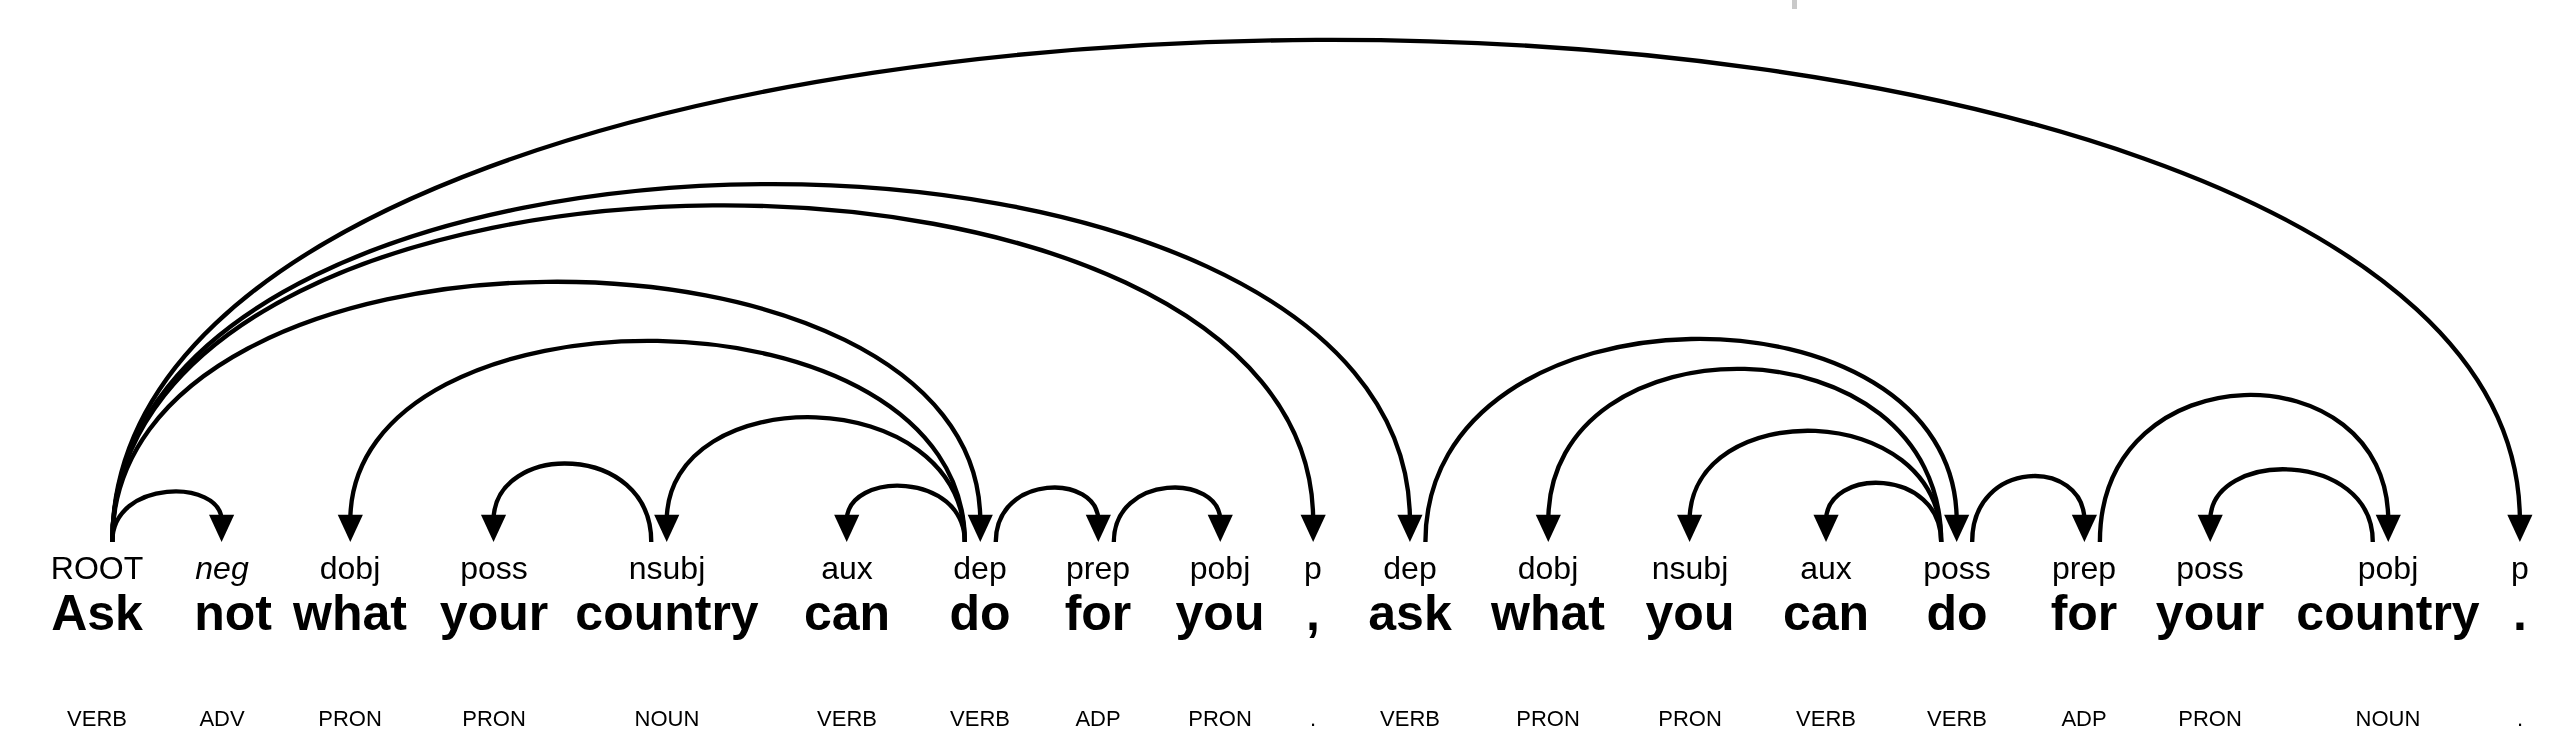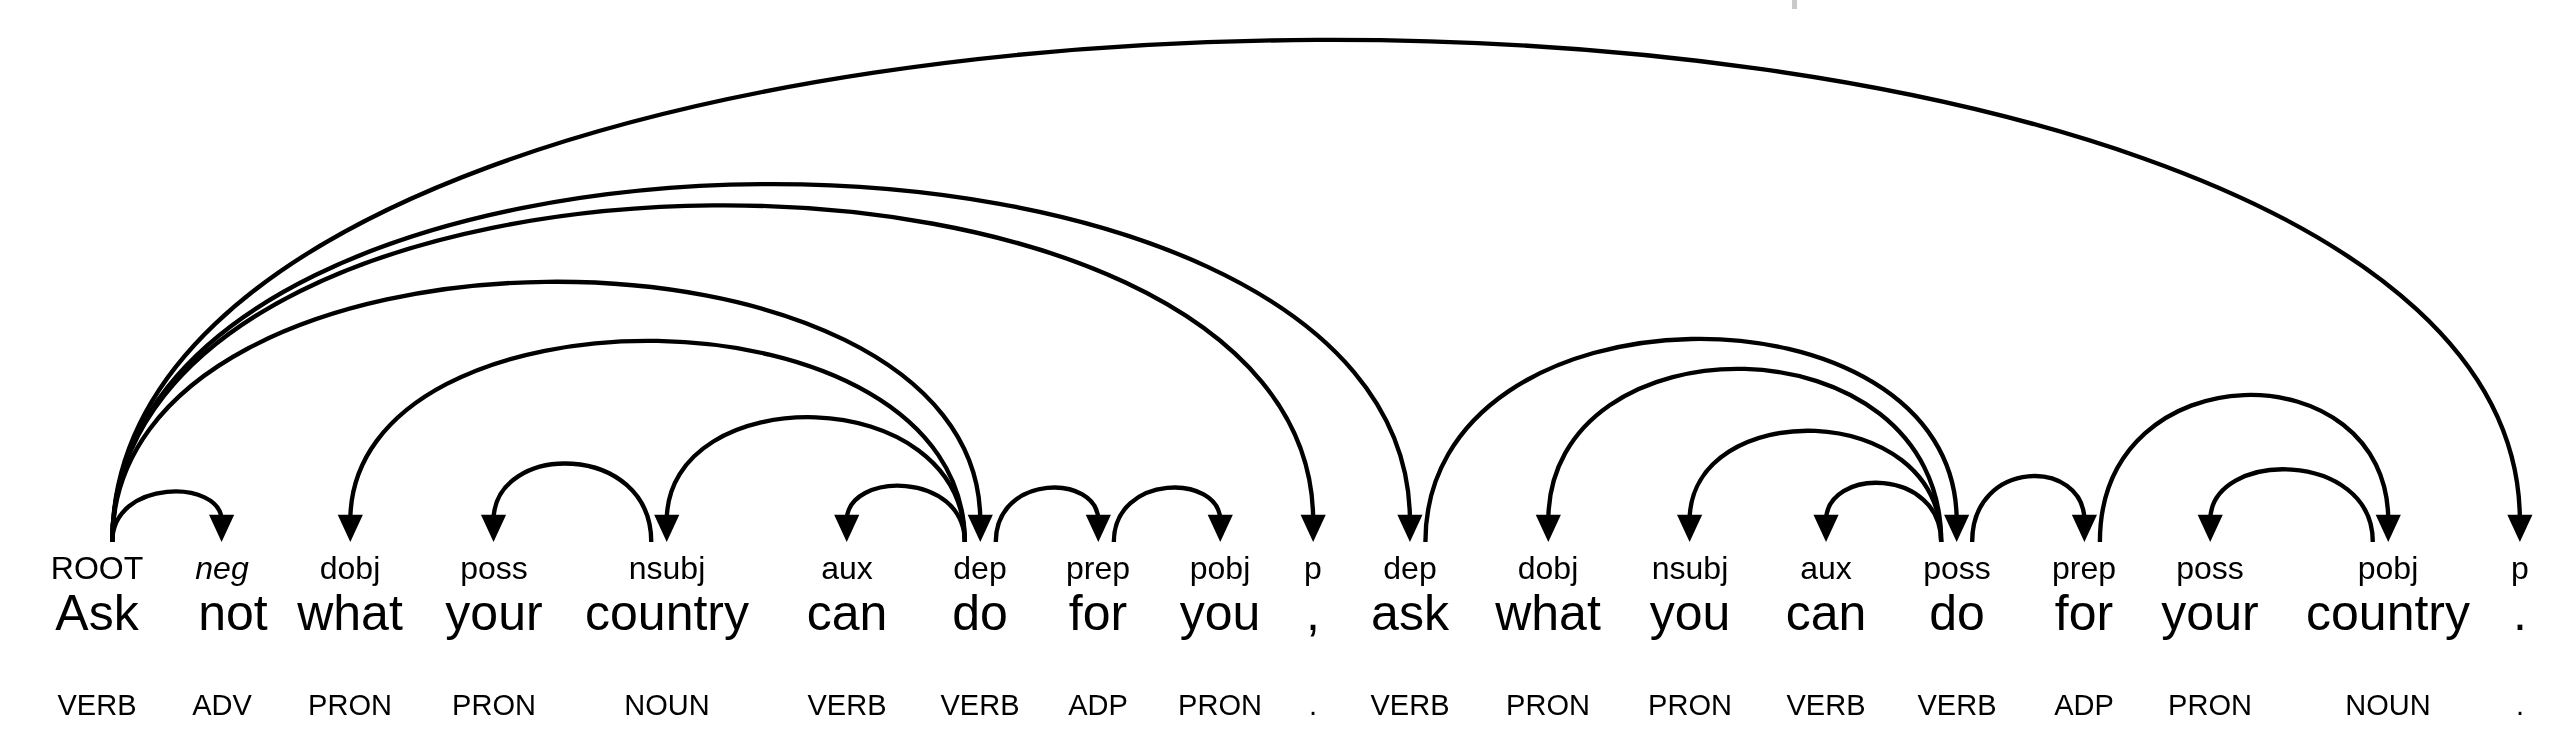--- a/index.html
+++ b/index.html
@@ -30,25 +30,25 @@
     line-height: 1;
     user-select: none;
   }
   .token-label {
     top: 552px;
     font-size: 32px;
   }
   .token-word {
     top: 588px;
     font-size: 50px;
-    font-weight: 400;
+    font-weight: 700;
   }
   .token-pos {
-    top: 691px;
-    font-size: 29px;
+    top: 708px;
+    font-size: 22px;
     text-align: right;
   }
   .screen-artifact {
     position: absolute;
     left: 1792px;
     top: 0;
     width: 4.8px;
     height: 8.7px;
     background: #c9c9c9;
   }

